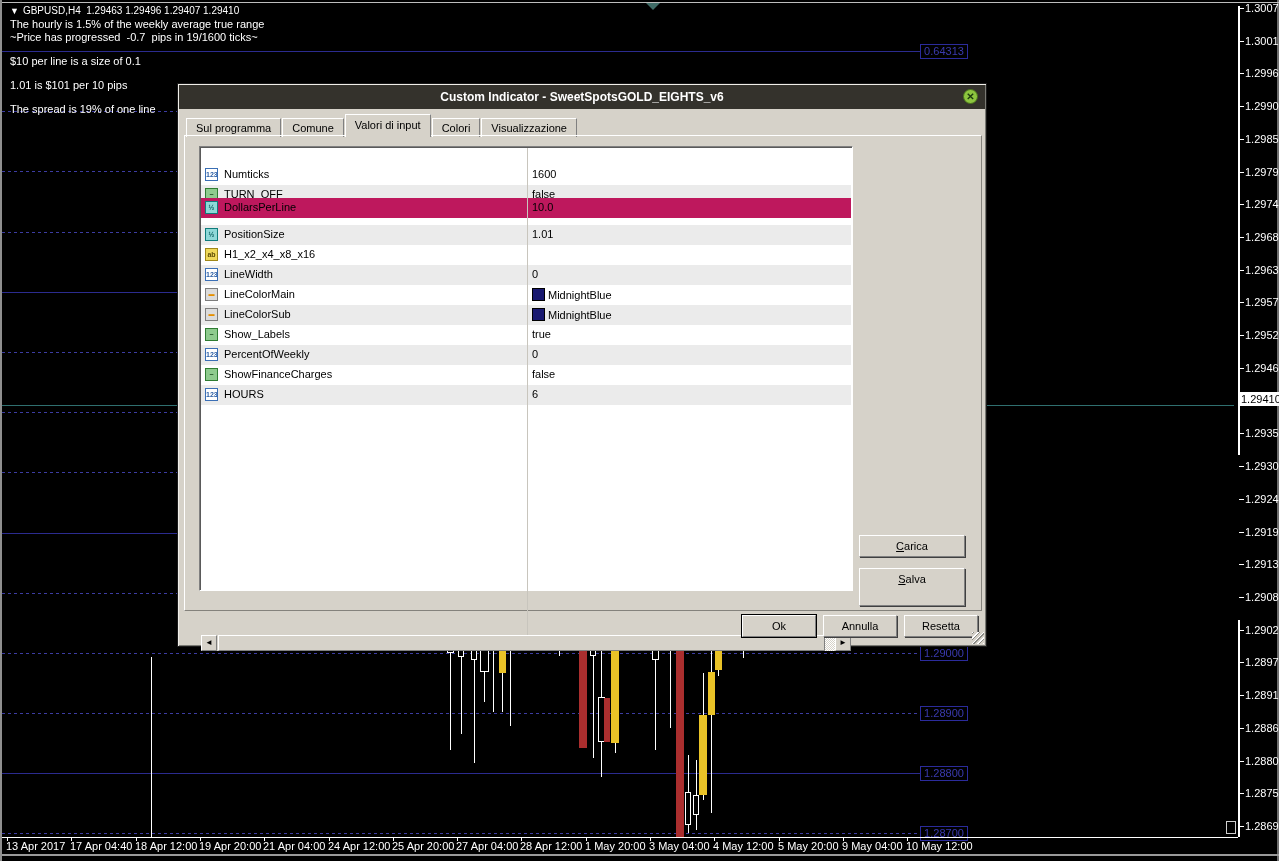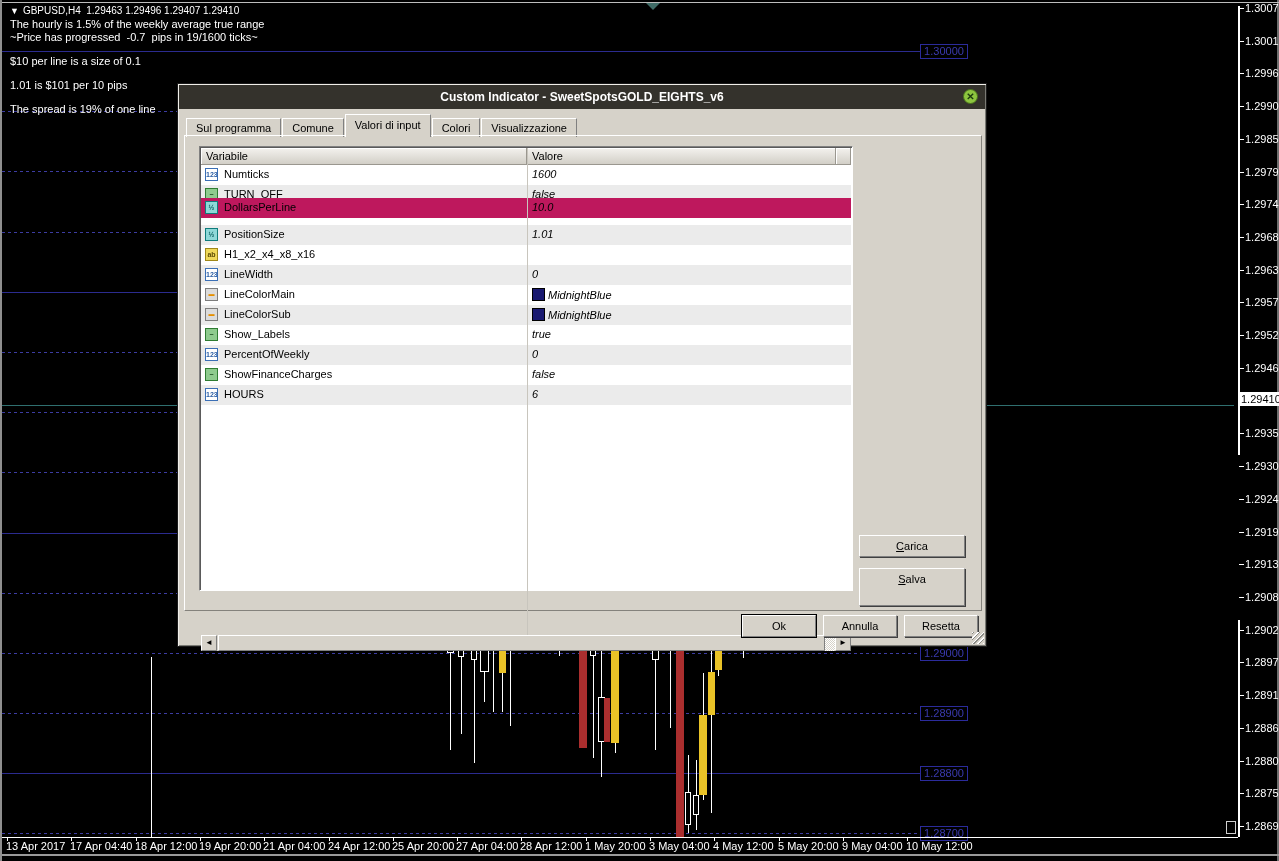--- a/index.html
+++ b/index.html
@@ -52,21 +52,21 @@
               box-shadow:inset 1px 1px 0 #5a5a5a;box-sizing:border-box;}
   #theader{position:absolute;left:1px;top:1px;height:17px;width:650px;
            background:linear-gradient(#f4f2ee,#d0cdc5);}
   .hcell{position:absolute;top:0;height:17px;font-size:11px;color:#000;line-height:17px;
          padding-left:5px;box-sizing:border-box;border-right:1px solid #9a978f;
          border-bottom:1px solid #9a978f;box-shadow:inset 1px 1px 0 #fff;}
   .prow{position:absolute;left:1px;width:650px;height:20px;font-size:11px;color:#000;}
   .prow .picon{position:absolute;left:4px;top:3px;width:13px;height:13px;border:1px solid;
                box-sizing:border-box;font-size:7px;font-weight:bold;text-align:center;line-height:11px;}
   .prow .pname{position:absolute;left:23px;top:3px;}
-  .prow .pvalue{position:absolute;left:331px;top:3px;font-style:italic;}
+  .prow .pvalue{position:absolute;left:331px;top:3px;}
   .colsep{position:absolute;left:327px;top:1px;width:1px;height:488px;background:#c8c5bd;}
   .swatch{display:inline-block;width:11px;height:11px;background:#191970;border:1px solid #000;
           vertical-align:-2px;margin-right:3px;}
   #hscroll{position:absolute;left:1px;top:488px;width:650px;height:16px;background:#d6d2c9;}
   .sbtn{position:absolute;top:0;width:16px;height:16px;background:#d6d2c9;
         border:1px solid #808080;border-top-color:#fff;border-left-color:#fff;box-sizing:border-box;
         font-size:8px;text-align:center;line-height:14px;color:#000;cursor:pointer;}
   #sthumb{position:absolute;left:17px;top:0;width:607px;height:16px;background:#d6d2c9;
           border:1px solid #808080;border-top-color:#fff;border-left-color:#fff;box-sizing:border-box;cursor:pointer;}
   #strack{position:absolute;left:624px;top:0;width:10px;height:16px;
@@ -79,21 +79,21 @@
   #grip{position:absolute;right:2px;bottom:2px;width:12px;height:12px;
         background:repeating-linear-gradient(135deg,#fff 0 1px,#8a8a84 1px 2px,#d6d2c9 2px 4px);}
 </style>
 </head>
 <body>
 
 <div id="window">
   <div id="topborder"></div>
   <div id="chart">
       <div class="hline solid" style="left: 0px; top: 51px; width: 918px;"></div>
-      <div class="pricelabel" style="left: 918px; top: 44px;">1.30000</div>
+      <div class="pricelabel" style="left: 918px; top: 44px;">0.64313</div>
       <div class="hline dashed" style="left: 0px; top: 111px; width: 918px;"></div>
       <div class="hline dashed" style="left: 0px; top: 171px; width: 918px;"></div>
       <div class="hline dashed" style="left: 0px; top: 232px; width: 918px;"></div>
       <div class="hline solid" style="left: 0px; top: 292px; width: 918px;"></div>
       <div class="hline dashed" style="left: 0px; top: 352px; width: 918px;"></div>
       <div class="hline dashed" style="left: 0px; top: 412px; width: 918px;"></div>
       <div class="hline dashed" style="left: 0px; top: 472px; width: 918px;"></div>
       <div class="hline solid" style="left: 0px; top: 533px; width: 918px;"></div>
       <div class="hline dashed" style="left: 0px; top: 593px; width: 918px;"></div>
       <div class="hline dashed" style="left: 0px; top: 653px; width: 918px;"></div>
@@ -254,25 +254,20 @@
   <div id="bottomstrip"></div>
 
   <div id="dialog">
     <div id="titlebar">
       <span>Custom Indicator - SweetSpotsGOLD_EIGHTS_v6</span>
       <span id="closebtn">✕</span>
     </div>
     <div id="tabs"><div class="tab">Sul programma</div><div class="tab">Comune</div><div class="tab active">Valori di input</div><div class="tab">Colori</div><div class="tab">Visualizzazione</div></div>
     <div id="tabpage"></div>
     <div id="tableframe">
-      <div id="theader">
-        <div class="hcell" style="left:0;width:326px;">Variabile</div>
-        <div class="hcell" style="left:326px;width:309px;">Valore</div>
-        <div class="hcell" style="left:635px;width:15px;padding-left:0;"></div>
-      </div>
       <div id="rows">
           <div class="prow" style="top: 18px; background: rgb(255, 255, 255);">
             <div class="picon" style="background: rgb(255, 255, 255); border-color: rgb(59, 111, 181); color: rgb(42, 94, 165);">123</div>
             <div class="pname">Numticks</div>
             <div class="pvalue">1600</div>
           </div>
           <div class="prow" style="top: 38px; background: rgb(235, 235, 235);">
             <div class="picon" style="background: rgb(142, 203, 142); border-color: rgb(46, 125, 50); color: rgb(20, 71, 27);">~</div>
             <div class="pname">TURN_OFF</div>
             <div class="pvalue">false</div>

